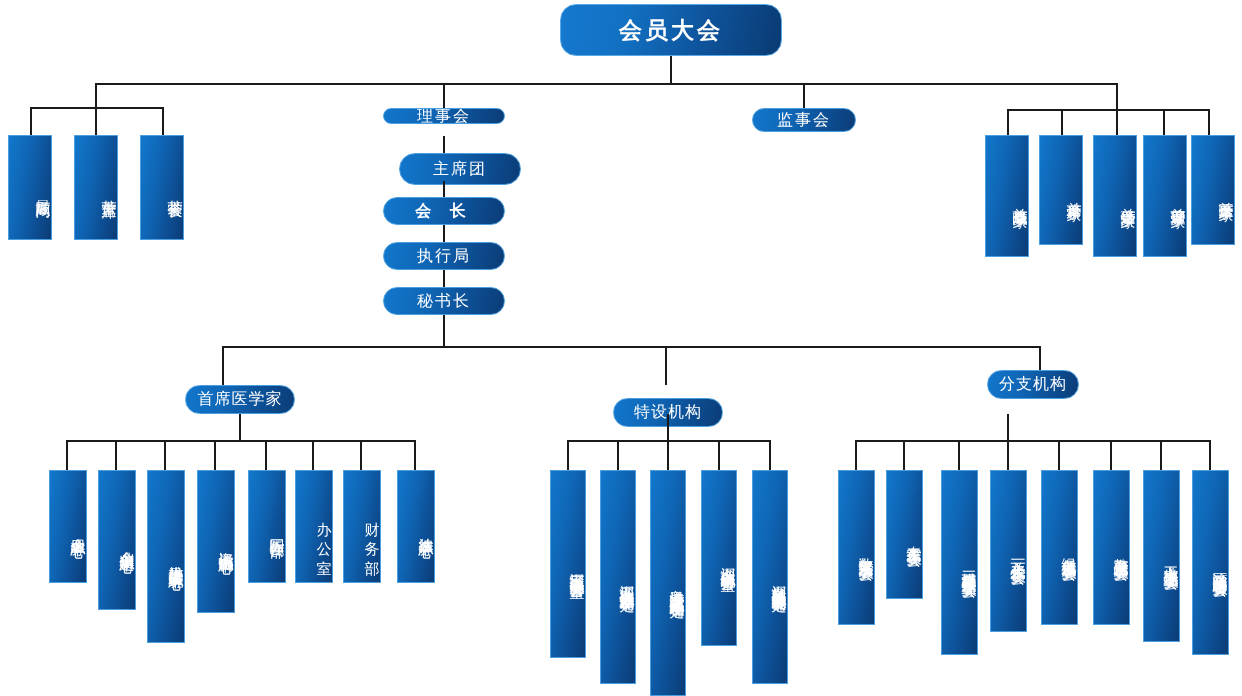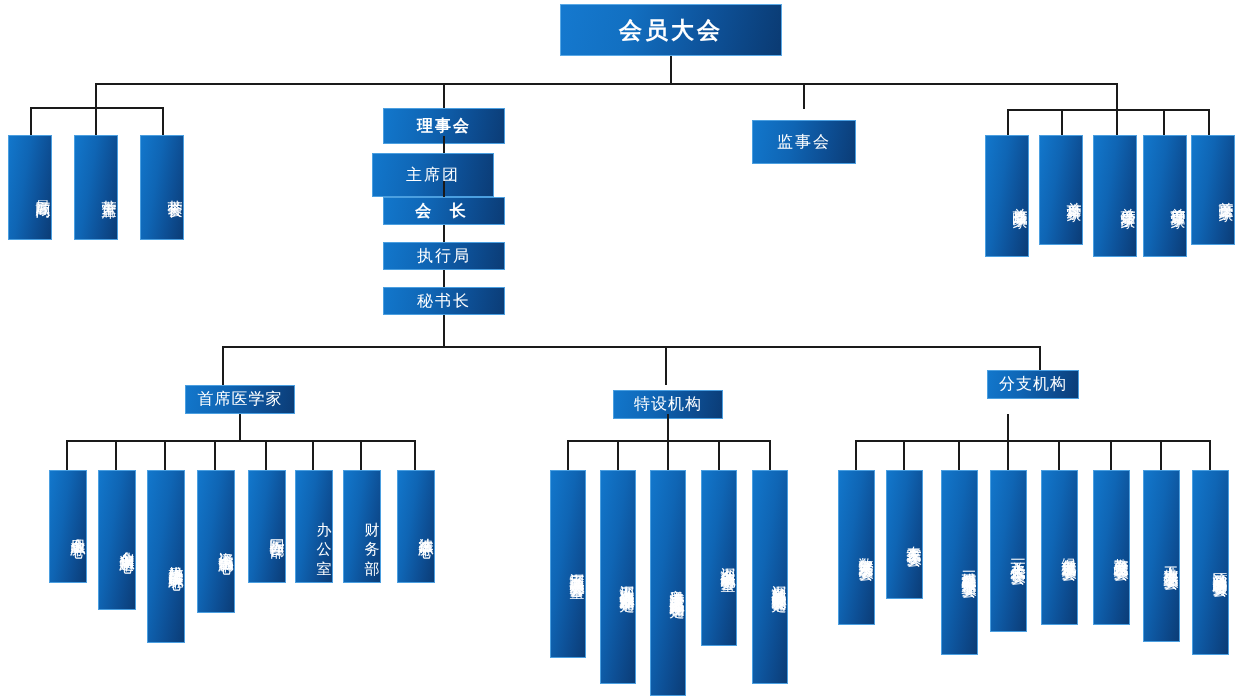--- a/index.html
+++ b/index.html
@@ -28,20 +28,21 @@
     justify-content:center;
     text-align:center;
     box-shadow:0 0 0 0 rgba(0,0,0,0);
     overflow:hidden;
   }
   
   .node.horiz{
     font-size:15px;
     letter-spacing:1px;
     line-height:1.15;
+    border-radius:16px;
   }
   
   .node.vert{
     writing-mode:vertical-rl;
     text-orientation:upright;
     font-size:15px;
     line-height:1.05;
     letter-spacing:1px;
     align-items:flex-start;
     justify-content:center;
@@ -96,46 +97,46 @@
   </div>
   <div class="node vert" style="left:74px;top:135px;width:44px;height:105px;">
     <span class="txt">荣誉主席</span>
   </div>
   <div class="node vert" style="left:140px;top:135px;width:44px;height:105px;">
     <span class="txt">荣誉会长</span>
   </div>
 
   <div class="ln v" style="left:443px;top:83px;width:2px;height:26px;"></div>
 
-  <div class="node horiz mid" style="left:383px;top:108px;width:122px;height:36px;font-weight:bold;">
+  <div class="node horiz mid" style="left:383px;top:108px;width:122px;height:16px;">
     <span class="txt">理事会</span>
   </div>
 
   <div class="ln v" style="left:443px;top:136px;width:2px;height:17px;"></div>
-  <div class="node horiz mid" style="left:372px;top:153px;width:122px;height:44px;">
+  <div class="node horiz mid" style="left:399px;top:153px;width:122px;height:32px;">
     <span class="txt">主席团</span>
   </div>
 
   <div class="ln v" style="left:443px;top:181px;width:2px;height:17px;"></div>
   <div class="node horiz mid" style="left:383px;top:197px;width:122px;height:28px;">
     <span class="txt spaced">会  长</span>
   </div>
 
   <div class="ln v" style="left:443px;top:225px;width:2px;height:17px;"></div>
   <div class="node horiz mid" style="left:383px;top:242px;width:122px;height:28px;">
     <span class="txt">执行局</span>
   </div>
 
   <div class="ln v" style="left:443px;top:270px;width:2px;height:17px;"></div>
   <div class="node horiz mid" style="left:383px;top:287px;width:122px;height:28px;">
     <span class="txt">秘书长</span>
   </div>
 
   <div class="ln v" style="left:803px;top:83px;width:2px;height:26px;"></div>
-  <div class="node horiz mid" style="left:752px;top:120px;width:104px;height:44px;">
+  <div class="node horiz mid" style="left:752px;top:108px;width:104px;height:24px;">
     <span class="txt">监事会</span>
   </div>
 
   <div class="ln v" style="left:1116px;top:83px;width:2px;height:28px;"></div>
   <div class="ln h" style="left:1007px;top:109px;width:202px;height:2px;"></div>
 
   <div class="ln v" style="left:1007px;top:109px;width:2px;height:26px;"></div>
   <div class="ln v" style="left:1061px;top:109px;width:2px;height:26px;"></div>
   <div class="ln v" style="left:1116px;top:109px;width:2px;height:26px;"></div>
   <div class="ln v" style="left:1163px;top:109px;width:2px;height:26px;"></div>
@@ -160,21 +161,21 @@
   <div class="ln v" style="left:443px;top:315px;width:2px;height:32px;"></div>
   <div class="ln h" style="left:222px;top:346px;width:819px;height:2px;"></div>
 
   <div class="ln v" style="left:222px;top:346px;width:2px;height:39px;"></div>
   <div class="ln v" style="left:665px;top:346px;width:2px;height:39px;"></div>
   <div class="ln v" style="left:1039px;top:346px;width:2px;height:39px;"></div>
 
   <div class="node horiz cat" style="left:185px;top:385px;width:110px;height:29px;">
     <span class="txt">首席医学家</span>
   </div>
-  <div class="node horiz cat" style="left:613px;top:390px;width:110px;height:29px;">
+  <div class="node horiz cat" style="left:613px;top:398px;width:110px;height:29px;">
     <span class="txt">特设机构</span>
   </div>
   <div class="node horiz cat" style="left:987px;top:370px;width:92px;height:29px;">
     <span class="txt">分支机构</span>
   </div>
 
   <div class="ln v" style="left:239px;top:414px;width:2px;height:27px;"></div>
   <div class="ln h" style="left:66px;top:440px;width:350px;height:2px;"></div>
 
   <div class="ln v" style="left:66px;top:440px;width:2px;height:30px;"></div>

